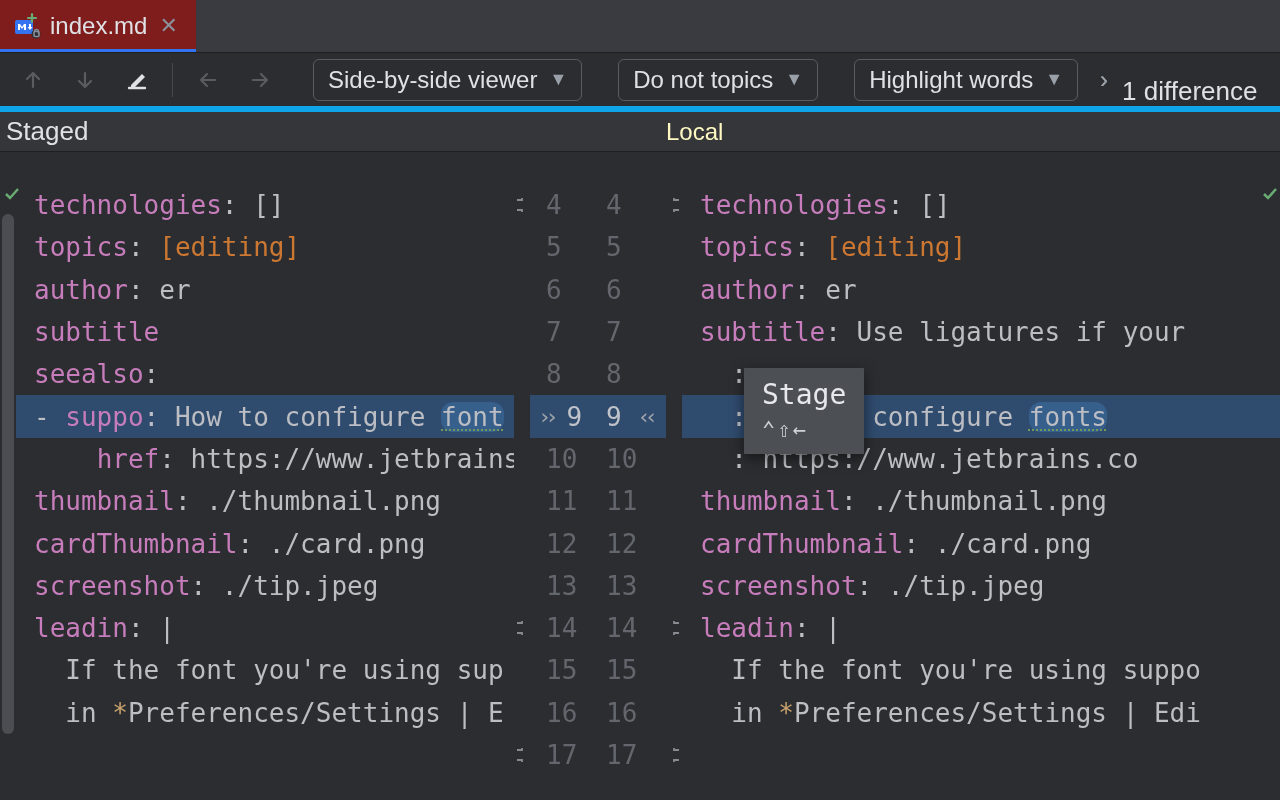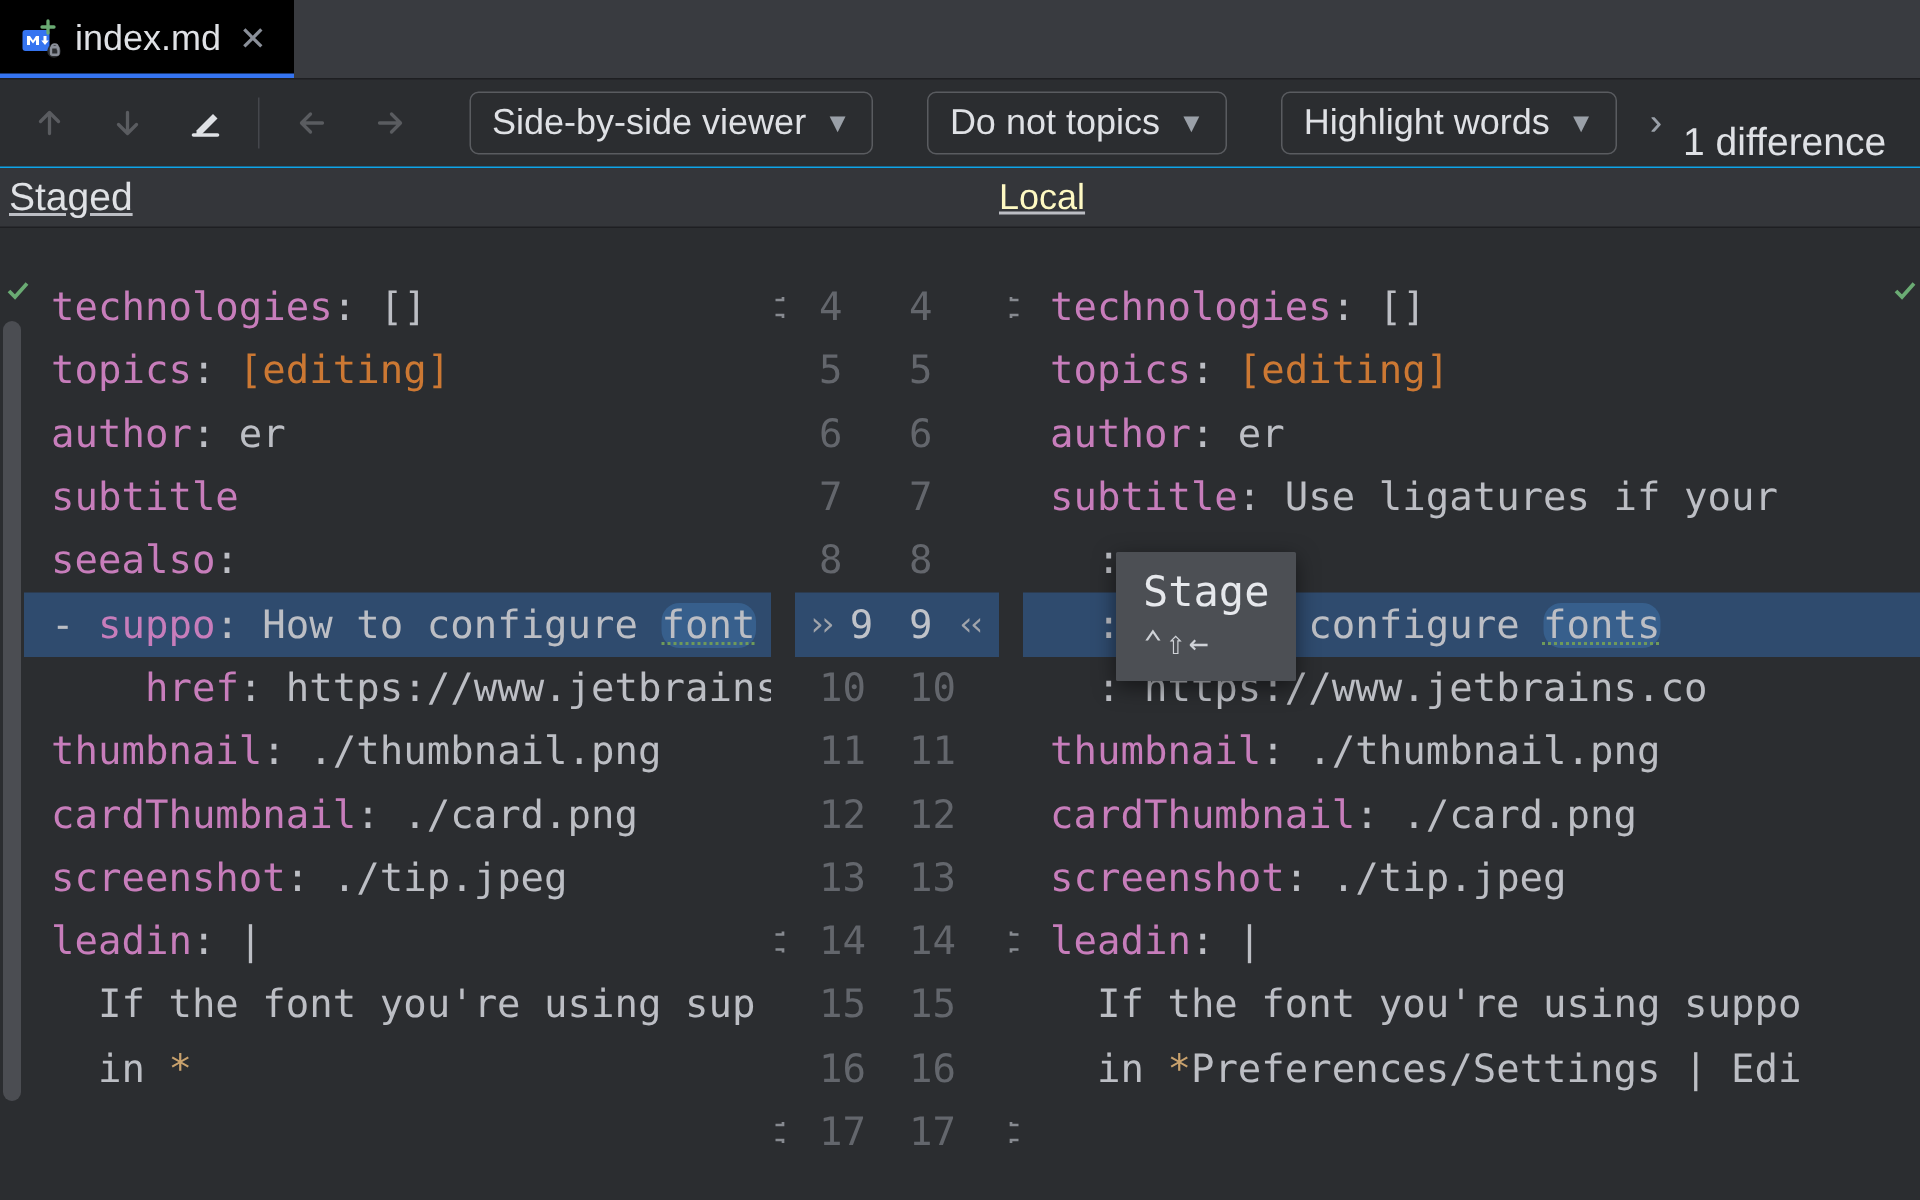--- a/index.html
+++ b/index.html
@@ -11,35 +11,35 @@
   }
   .mono { font-family: ui-monospace, Menlo, Consolas, monospace; margin-top: 32px; }
 
   
   .tab-bar {
     height: 52px; display: flex; align-items: stretch;
     background: #393b40;
   }
   .tab {
     display: flex; align-items: center; gap: 8px;
-    padding: 0 14px; background: #000000;
+    padding: 0 14px; background: #7f1d1d;
     border-top: 2px solid transparent;
     border-bottom: 3px solid #3574f0;
     position: relative;
   }
   .tab .file-icon { width: 28px; height: 20px; position: relative; display:inline-block; }
   .tab .file-icon svg { width: 28px; height: 28px; margin-top:-4px; }
   .tab .tab-text { color: #dfe1e5; font-size: 24px; }
   .tab .close { color: #8a8f99; font-size: 22px; padding: 0 4px; }
 
   
   .toolbar {
     height: 60px; display: flex; align-items: center; gap: 14px;
     padding: 0 14px; background: #2b2d30;
-    border-top: 1px solid #1e1f22; border-bottom: 1px solid #0ea5e9;
+    border-top: 1px solid #1e1f22; border-bottom: 6px solid #0ea5e9;
   }
   .tbtn {
     width: 38px; height: 38px; display:flex; align-items:center; justify-content:center;
     color: #bcbec4; border-radius: 4px;
   }
   .tbtn.disabled { color: #5a5c60; }
   .vsep { width: 1px; height: 34px; background: #45474c; margin: 0 2px; }
   .selectbox {
     display: flex; align-items: center; gap: 12px;
     border: 1px solid #5a5c60; border-radius: 6px;
@@ -47,21 +47,20 @@
   }
   .chev { color: #9aa0a8; font-size: 18px; }
   .chevrons-right { color: #9aa0a8; font-size: 24px; margin-left: 8px; letter-spacing:-8px; padding-right:8px;}
   .diff-count { color: #dfe1e5; font-size: 26px; margin-top: 24px; }
 
   
   .pane-headers {
     height: 40px; display: flex; align-items: center;
     background: #34363a;
     border-bottom: 1px solid #1e1f22;
-    text-decoration: underline;
   }
   .pane-headers .lh { flex: 0 0 532px; padding-left: 6px; color:#dfe1e5; font-size: 26px;}
   .pane-headers .mid { flex: 0 0 134px; }
   .pane-headers .rh { flex: 1; text-align:left; color:#fef9c3; font-size:24px;}
 
   
   .diff {
     display: flex; align-items: stretch;
     height: calc(800px - 52px - 60px - 40px);
     position: relative;
@@ -196,21 +195,21 @@
     <div class="row code"><span class="key">author</span><span>: er</span></div>
     <div class="row code"><span class="key">subtitle</span></div>
     <div class="row code"><span class="key">seealso</span><span>:</span></div>
     <div class="row code hl-diff"><span>- </span><span class="key">suppo</span><span>: How to configure </span><span class="hl-diff-word">font</span></div>
     <div class="row code"><span>    </span><span class="key">href</span><span>: https://www.jetbrains.</span></div>
     <div class="row code"><span class="key">thumbnail</span><span>: ./thumbnail.png</span></div>
     <div class="row code"><span class="key">cardThumbnail</span><span>: ./card.png</span></div>
     <div class="row code"><span class="key">screenshot</span><span>: ./tip.jpeg</span></div>
     <div class="row code"><span class="key">leadin</span><span>: |</span></div>
     <div class="row code"><span>  If the font you're using sup</span></div>
-    <div class="row code"><span>  in </span><span class="star">*</span></div>
+    <div class="row code"><span>  in </span><span class="star">*</span><span>Preferences/Settings | E</span></div>
   </div>
 
   <div class="gutter-col">
     <div class="row gutter-icon fold-handle"><svg viewBox="0 0 14 18">
           <path d="M2 4 L7 4 L7 2 M2 14 L7 14 L7 16" stroke="#878a90" stroke-width="1.8" fill="none"></path>
         </svg></div>
     <div class="row"></div>
       <div class="row"></div>
       <div class="row"></div>
       <div class="row"></div>

